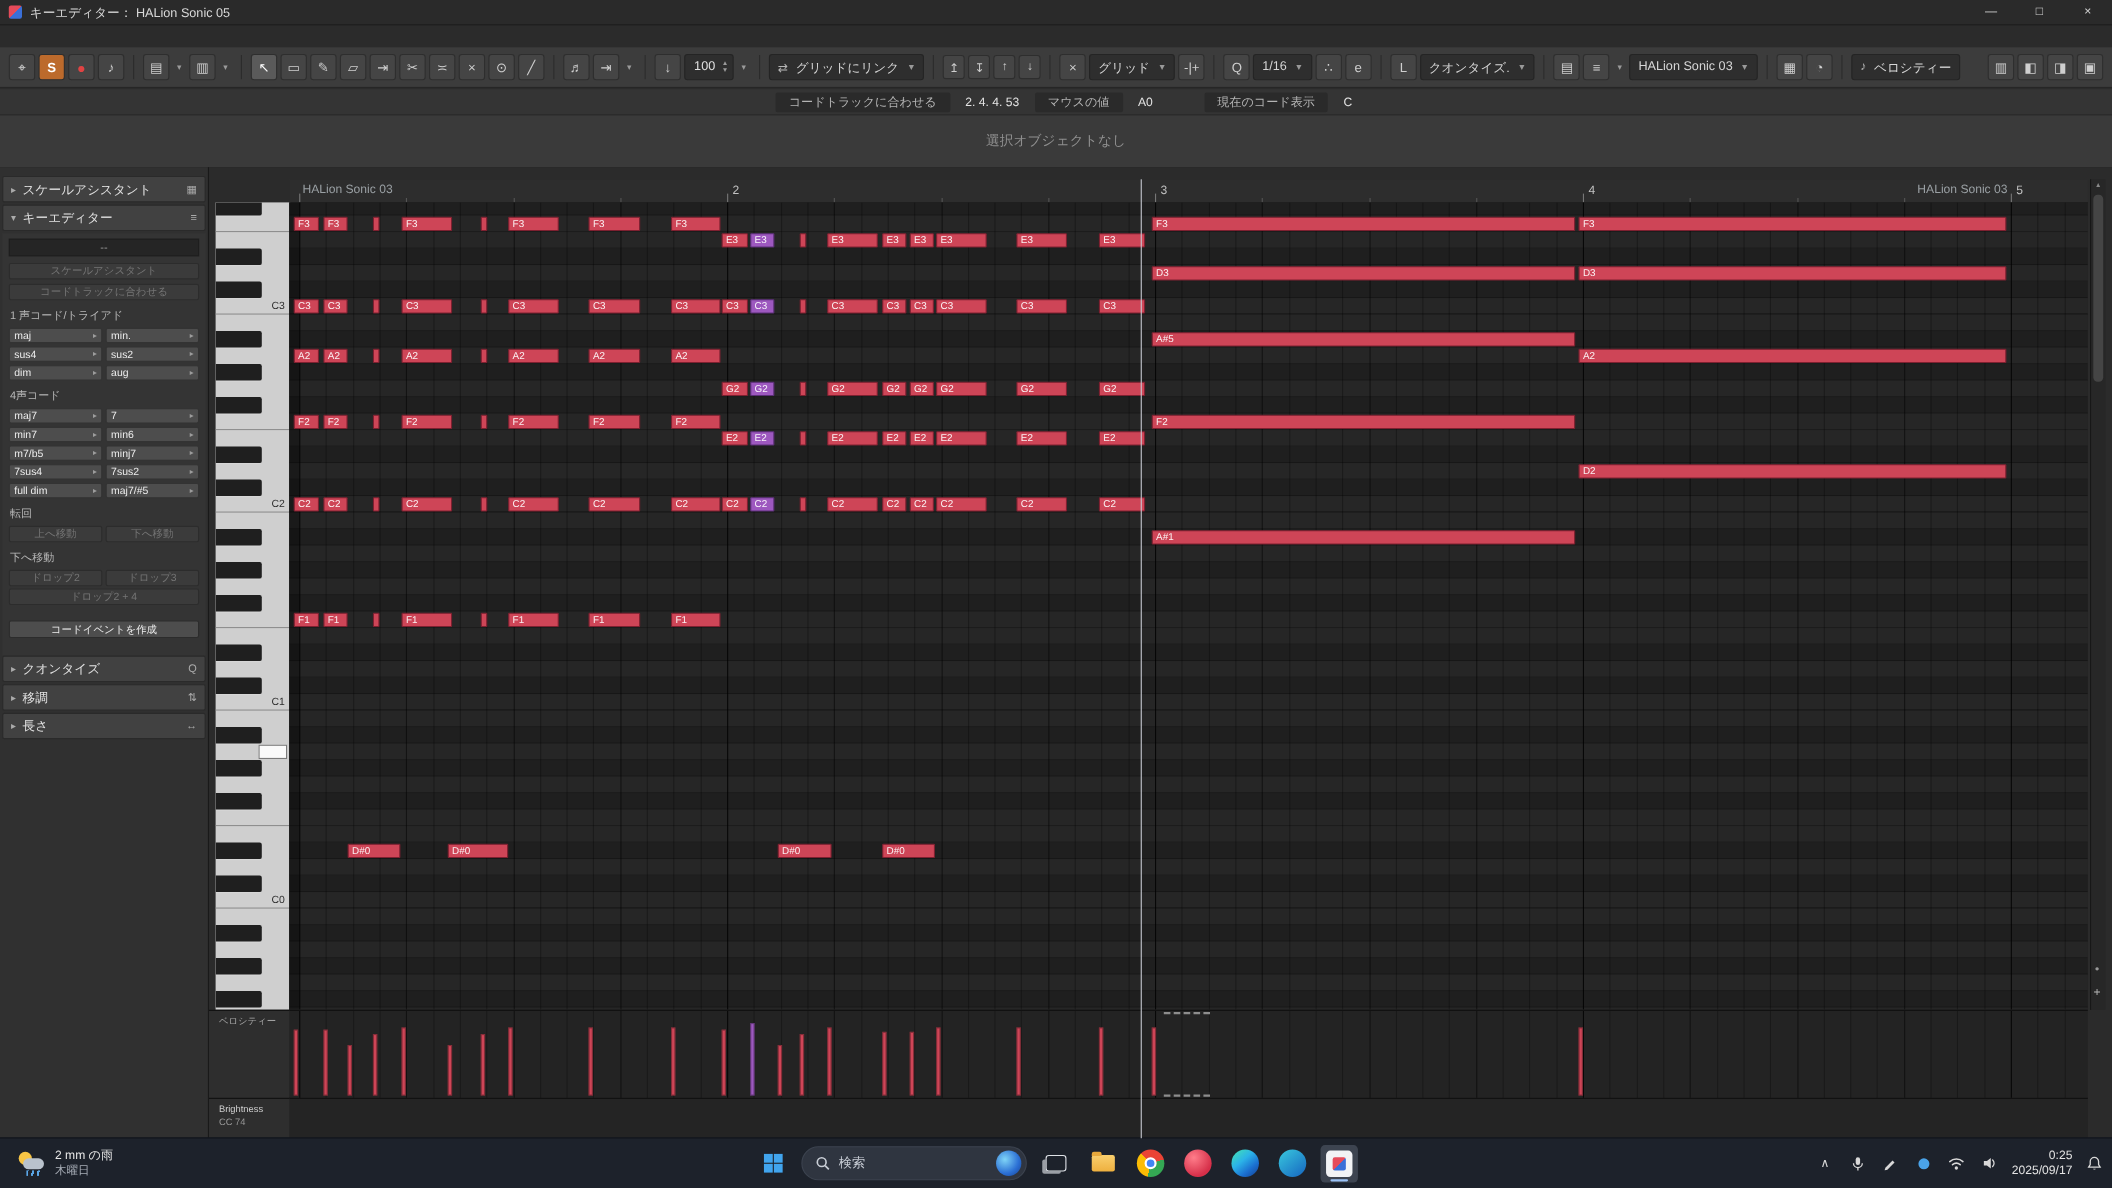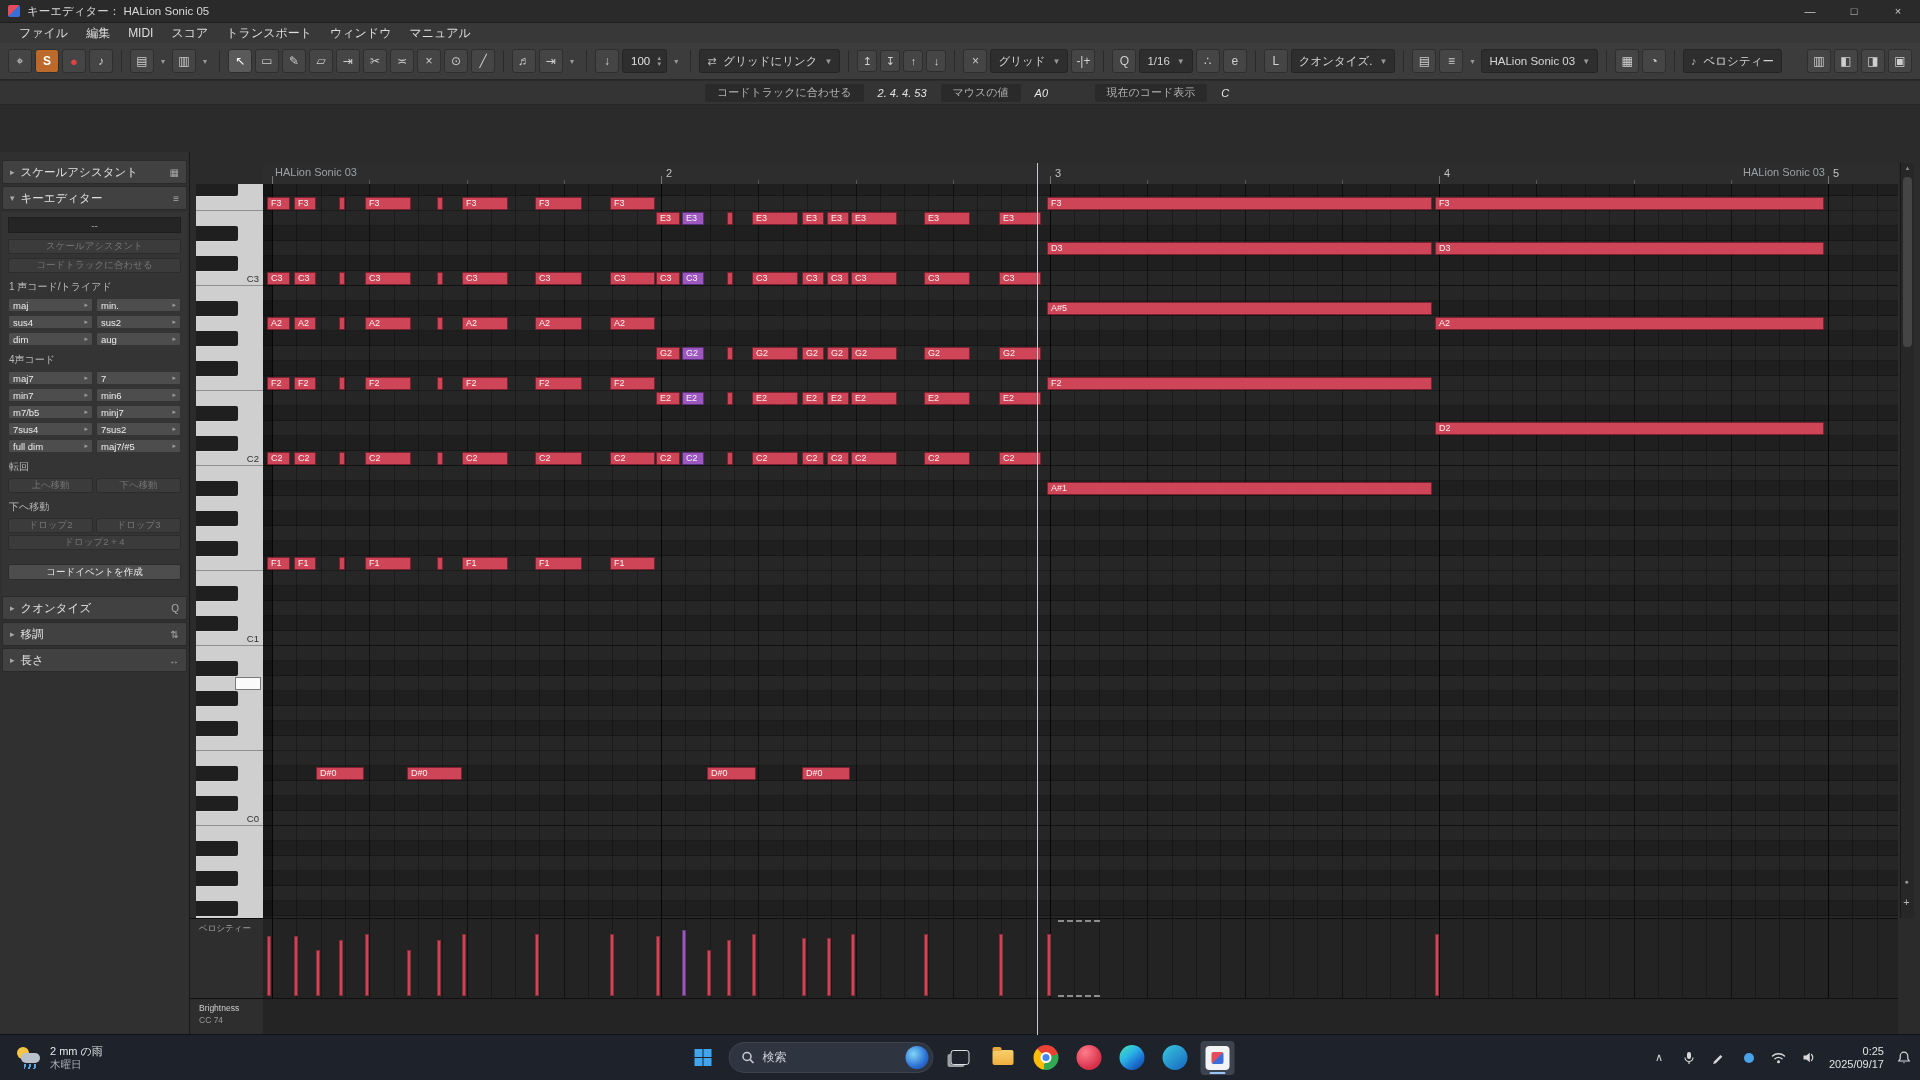--- a/index.html
+++ b/index.html
@@ -32,21 +32,21 @@
     padding:0 7px;font-size:11.5px;color:#d6d6d6;gap:7px;box-sizing:border-box;white-space:nowrap;}
   .combo .carr{font-size:8px;color:#999;}
   .combo .cicon{font-size:11px;color:#b5b5b5;}
   .spinbox{height:24px;background:#2e2e2e;border:1px solid #242424;border-radius:3px;display:flex;align-items:center;
     padding:0 4px 0 8px;font-size:11.5px;color:#e0e0e0;gap:6px;box-sizing:border-box;}
   .spin{display:flex;flex-direction:column;line-height:6px;font-size:6px;color:#9a9a9a;}
   
   .infoline{position:absolute;left:0;top:81px;width:1920px;height:24px;background:#343434;border-bottom:1px solid #262626;
     display:flex;align-items:center;font-size:11px;color:#c9c9c9;padding-left:705px;box-sizing:border-box;}
   .chip{background:#2a2a2a;height:18px;display:flex;align-items:center;padding:0 12px;border-radius:2px;color:#b4b4b4;margin-right:4px;}
-  .ival{color:#e4e4e4;padding:0 14px 0 10px;min-width:46px;font-style:italic;}
+  .ival{color:#e4e4e4;padding:0 14px 0 10px;min-width:46px;}
   
   .statusline{position:absolute;left:0;top:105px;width:1920px;height:47px;background:#3a3a3a;display:flex;
     align-items:center;justify-content:center;color:#8f8f8f;font-size:12.5px;border-bottom:1px solid #222;}
   
   .inspector{position:absolute;left:0;top:152px;width:190px;height:883px;background:#303030;border-right:1px solid #191919;
     box-sizing:border-box;padding-top:8px;color:#ddd;}
   .ihdr{height:24px;margin:0 2px 2px 2px;background:#414141;border:1px solid #2a2a2a;border-radius:2px;display:flex;
     align-items:center;font-size:11.5px;color:#e2e2e2;padding:0 7px;gap:6px;box-sizing:border-box;}
   .ihdr .iarr{font-size:9px;color:#aaa;}
   .ihdr .iico{margin-left:auto;font-size:10px;color:#aaa;}
@@ -153,29 +153,20 @@
   <div class="titlebar">
     <span class="appicon"></span>
     <span>キーエディター：  HALion Sonic 05</span>
     <span class="winbtns">
       <span class="winbtn">—</span>
       <span class="winbtn">□</span>
       <span class="winbtn close">×</span>
     </span>
   </div>
 
-  <div class="menubar" id="menubar">
-      <span class="menu-item">ファイル</span>
-      <span class="menu-item">編集</span>
-      <span class="menu-item">MIDI</span>
-      <span class="menu-item">スコア</span>
-      <span class="menu-item">トランスポート</span>
-      <span class="menu-item">ウィンドウ</span>
-      <span class="menu-item">マニュアル</span>
-    </div>
 
   <div class="toolbar">
     <span class="tbtn">⌖</span>
     <span class="tbtn solo">S</span>
     <span class="tbtn rec">●</span>
     <span class="tbtn">♪</span>
     <span class="vsep"></span>
     <span class="tbtn">▤</span>
     <span class="drop">▾</span>
     <span class="tbtn">▥</span>
@@ -262,20 +253,23 @@
 
   <div class="infoline">
     <span class="chip">コードトラックに合わせる</span>
     <span class="ival">2. 4. 4. 53</span>
     <span class="chip">マウスの値</span>
     <span class="ival">A0</span>
     <span class="chip">現在のコード表示</span>
     <span class="ival">C</span>
   </div>
 
+  <div class="statusline">
+    <span>選択オブジェクトなし</span>
+  </div>
 
   <div class="inspector">
     <div class="ihdr">
       <i class="iarr">▸</i>
       <span>スケールアシスタント</span>
       <i class="iico">▦</i>
     </div>
     <div class="ihdr">
       <i class="iarr">▾</i>
       <span>キーエディター</span>

